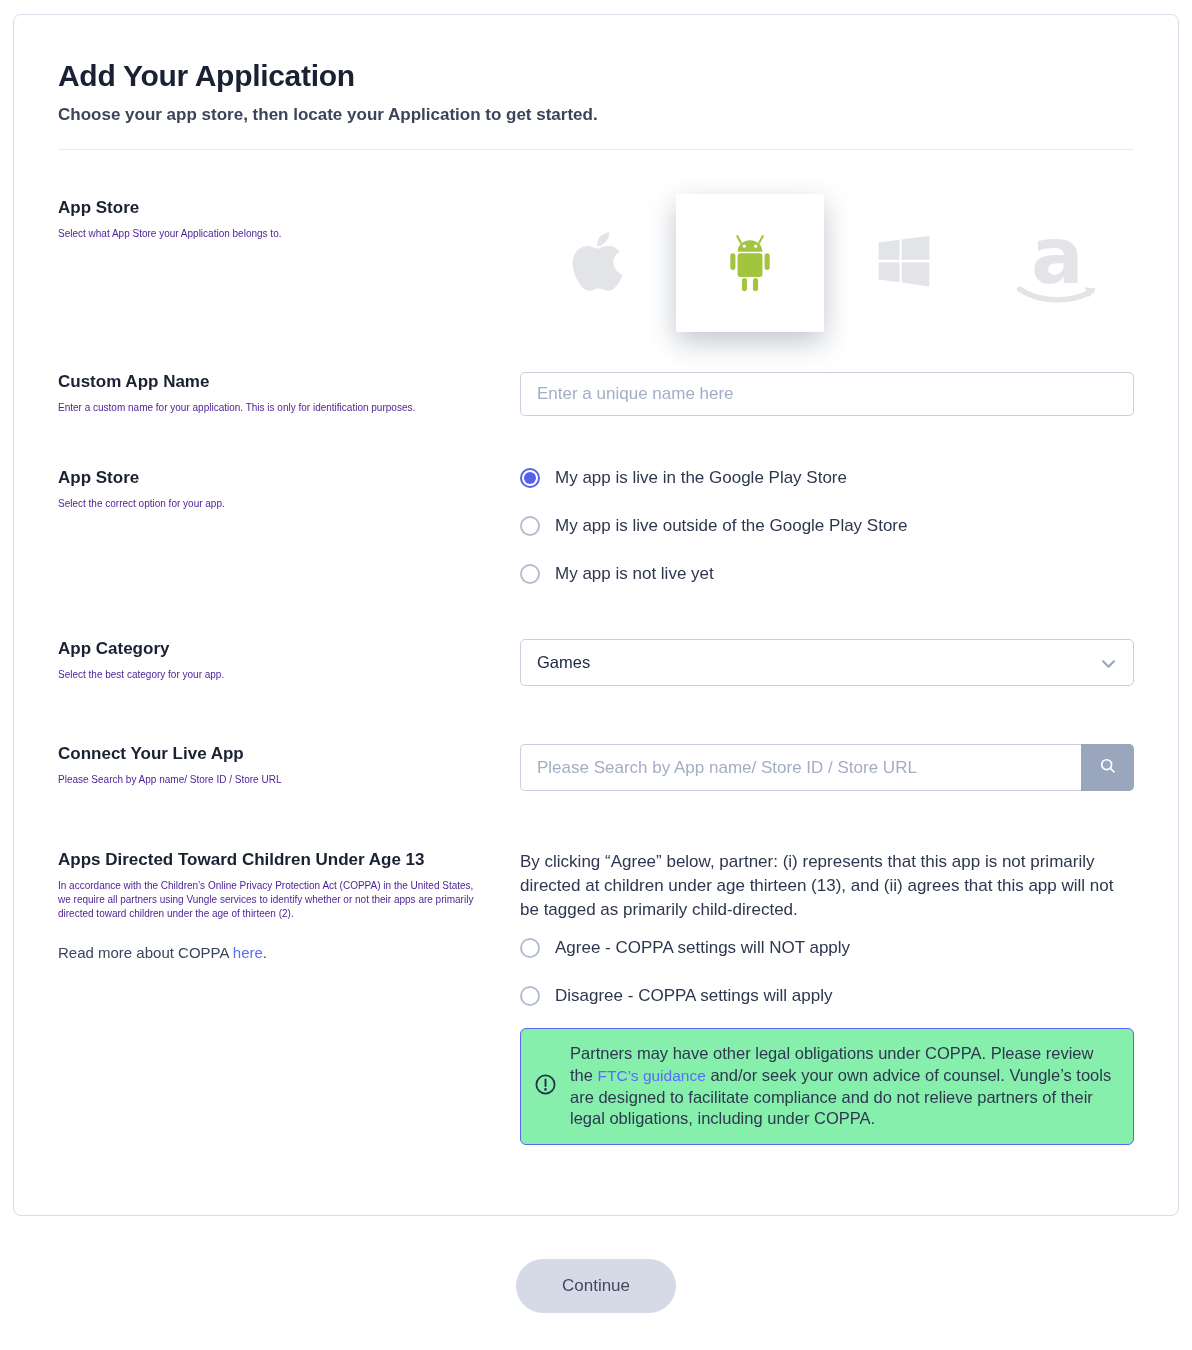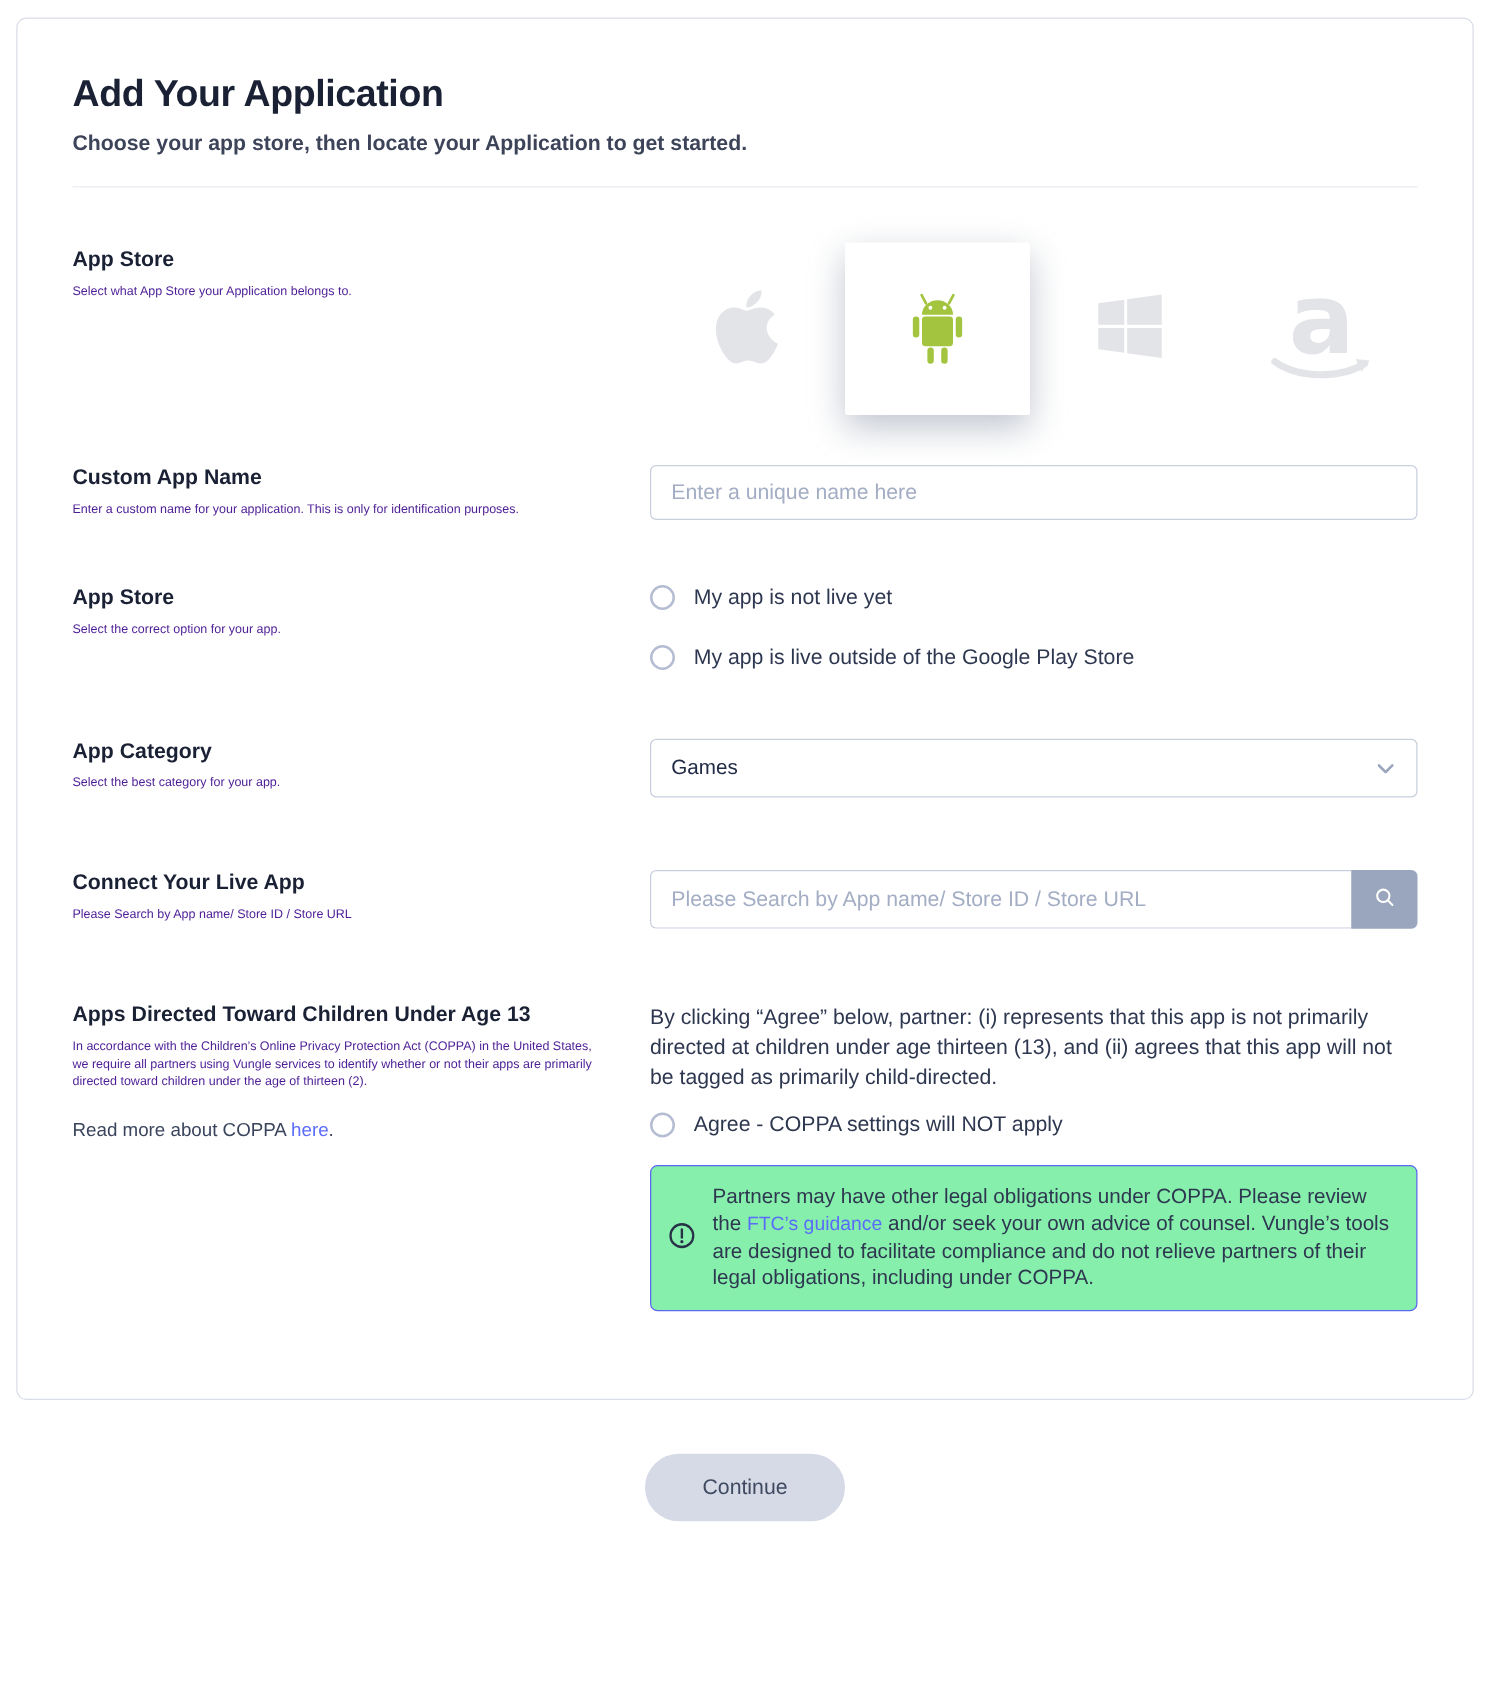--- a/index.html
+++ b/index.html
@@ -169,26 +169,30 @@
     </div>
   </div>
 
   <div class="row row-options">
     <div>
       <div class="sec-label">App Store</div>
       <div class="sec-desc">Select the correct option for your app.</div>
     </div>
     <div>
       <div class="radio-item">
-        <span class="radio-dot"></span>
-        <span class="radio-label">My app is not live yet</span>
+        <span class="radio-dot checked"></span>
+        <span class="radio-label">My app is live in the Google Play Store</span>
       </div>
       <div class="radio-item">
         <span class="radio-dot"></span>
         <span class="radio-label">My app is live outside of the Google Play Store</span>
+      </div>
+      <div class="radio-item">
+        <span class="radio-dot"></span>
+        <span class="radio-label">My app is not live yet</span>
       </div>
     </div>
   </div>
 
   <div class="row row-category">
     <div>
       <div class="sec-label">App Category</div>
       <div class="sec-desc">Select the best category for your app.</div>
     </div>
     <div>
@@ -229,20 +233,24 @@
       <div class="sec-desc">In accordance with the Children’s Online Privacy Protection Act (COPPA) in the United States, we require all partners using Vungle services to identify whether or not their apps are primarily directed toward children under the age of thirteen (2).</div>
       <div class="coppa-readmore"><span>Read more about COPPA </span><a class="link">here</a><span>.</span></div>
     </div>
     <div>
       <div class="agreement">By clicking “Agree” below, partner: (i) represents that this app is not primarily directed at children under age thirteen (13), and (ii) agrees that this app will not be tagged as primarily child-directed.</div>
       <div class="coppa-radios">
         <div class="radio-item">
           <span class="radio-dot"></span>
           <span class="radio-label">Agree - COPPA settings will NOT apply</span>
         </div>
+        <div class="radio-item">
+          <span class="radio-dot"></span>
+          <span class="radio-label">Disagree - COPPA settings will apply</span>
+        </div>
       </div>
       <div class="notice">
         <span>
           <svg viewBox="0 0 24 24" width="23" height="23">
               <circle cx="12" cy="12" r="9.5" fill="none" stroke="#273247" stroke-width="1.9"></circle>
               <line x1="12" y1="6.8" x2="12" y2="13.6" stroke="#273247" stroke-width="2" stroke-linecap="round"></line>
               <circle cx="12" cy="17.1" r="1.35" fill="#273247"></circle>
             </svg>
         </span>
         <span class="notice-text"><span>Partners may have other legal obligations under COPPA. Please review the </span><a class="link">FTC’s guidance</a><span> and/or seek your own advice of counsel. Vungle’s tools are designed to facilitate compliance and do not relieve partners of their legal obligations, including under COPPA.</span></span>

